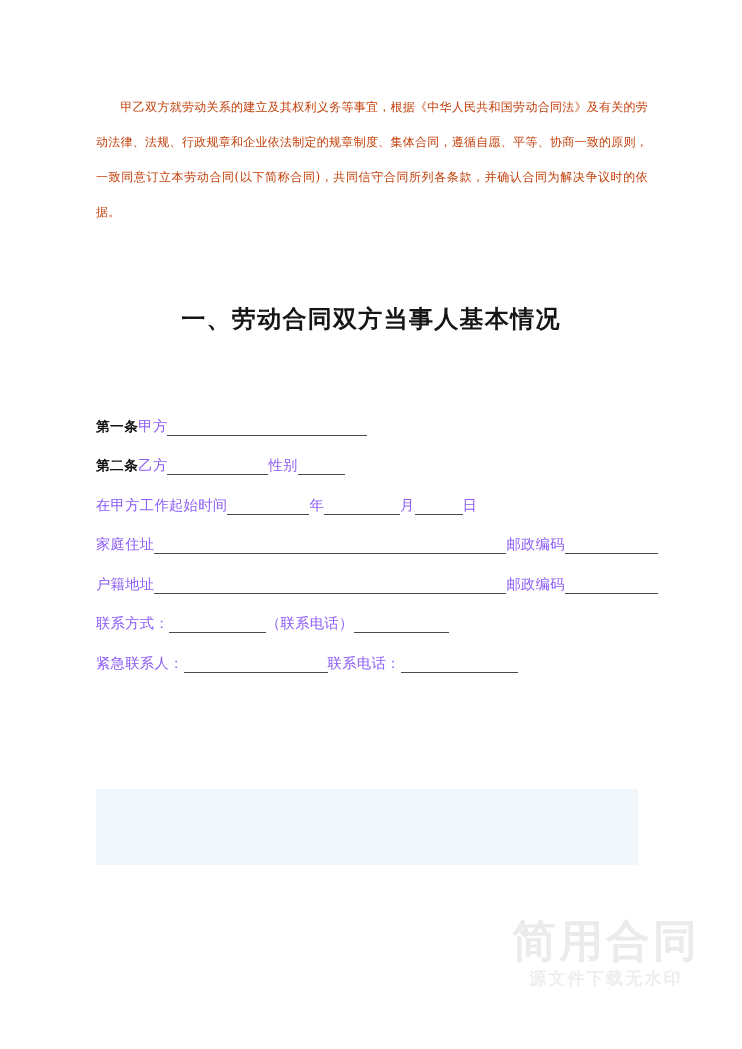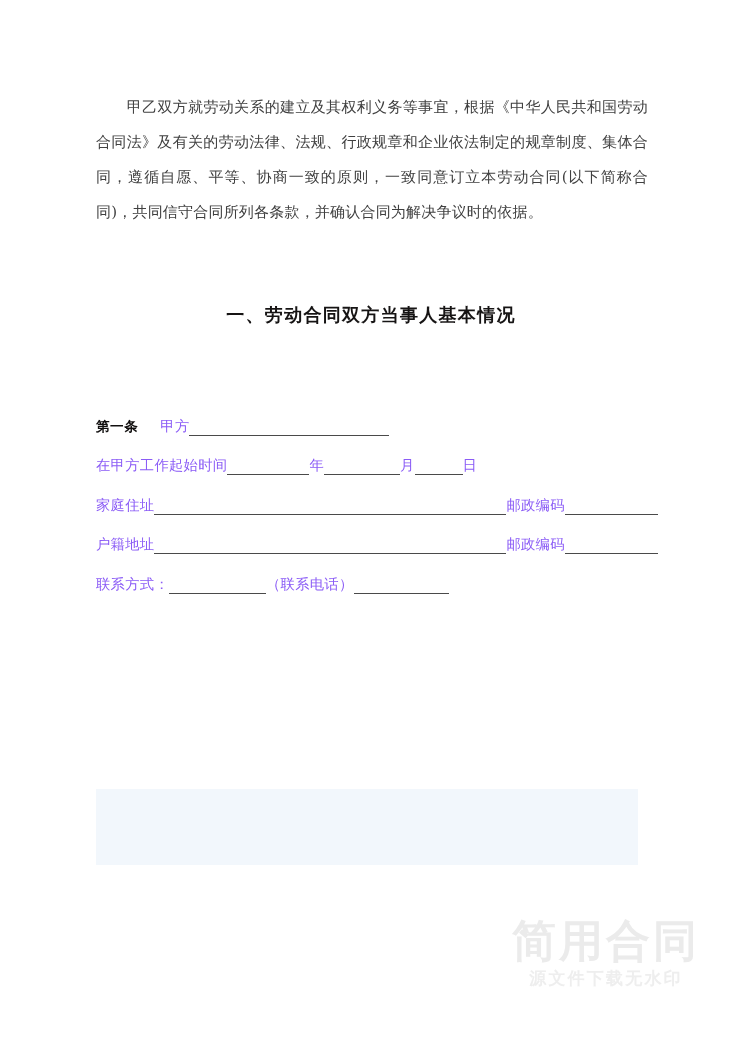--- a/index.html
+++ b/index.html
@@ -21,42 +21,42 @@
     inset: 0;
     background: #ffffff;
   }
 
   
   .intro {
     position: absolute;
     left: 96px;
     top: 90px;
     width: 552px;
-    font-size: 15px;
+    font-size: 12px;
     line-height: 35px;
     text-align: justify;
     text-align-last: left;
     letter-spacing: 0.2px;
-    color: #404040;
+    color: #c2410c;
   }
   .intro p {
     margin: 0;
     text-indent: 2.05em;
   }
 
   
   .section-heading {
     position: absolute;
     left: 0;
     right: 0;
     top: 303px;
     text-align: center;
     font-family: "DejaVu Sans", "Liberation Sans", sans-serif;
     font-weight: bold;
-    font-size: 18px;
+    font-size: 24px;
     letter-spacing: 1.3px;
     color: #161414;
   }
 
   
   .form-block {
     position: absolute;
     left: 96px;
     top: 396px;
     width: 560px;
@@ -73,21 +73,21 @@
   .row .txt {
     color: #8b5cf6;
     letter-spacing: 0.3px;
   }
   .row .clause {
     font-family: "DejaVu Sans", "Liberation Sans", sans-serif;
     font-weight: bold;
     font-size: 13.6px;
     letter-spacing: 0.5px;
     color: #121010;
-    margin-right: 22px;
+    margin-right: 0;
   }
   .blank {
     display: inline-block;
     border-bottom: 1.15px solid #4a4a4a;
     height: 15px;
     vertical-align: bottom;
     flex: none;
   }
 
   
@@ -139,20 +139,27 @@
 
   <div class="section-heading">一、劳动合同双方当事人基本情况</div>
 
   <div class="form-block" id="form-block">
       <div class="row">
         <span class="clause">第一条</span>
         <span class="txt">甲方</span>
         <span class="blank" style="width: 200px;"></span>
       </div>
       <div class="row">
+        <span class="clause">第二条</span>
+        <span class="txt">乙方</span>
+        <span class="blank" style="width: 101px;"></span>
+        <span class="txt">性别</span>
+        <span class="blank" style="width: 47px;"></span>
+      </div>
+      <div class="row">
         <span class="txt">在甲方工作起始时间</span>
         <span class="blank" style="width: 82px;"></span>
         <span class="txt">年</span>
         <span class="blank" style="width: 76px;"></span>
         <span class="txt">月</span>
         <span class="blank" style="width: 48px;"></span>
         <span class="txt">日</span>
       </div>
       <div class="row">
         <span class="txt">家庭住址</span>
@@ -165,20 +172,26 @@
         <span class="blank" style="width: 352px;"></span>
         <span class="txt">邮政编码</span>
         <span class="blank" style="width: 93px;"></span>
       </div>
       <div class="row">
         <span class="txt">联系方式：</span>
         <span class="blank" style="width: 97px;"></span>
         <span class="txt">（联系电话）</span>
         <span class="blank" style="width: 95px;"></span>
       </div>
+      <div class="row">
+        <span class="txt">紧急联系人：</span>
+        <span class="blank" style="width: 144px;"></span>
+        <span class="txt">   联系电话：</span>
+        <span class="blank" style="width: 117px;"></span>
+      </div>
     </div>
 
   <div class="watermark">
     <div class="wm-main">简用合同</div>
     <div class="wm-sub">源文件下载无水印</div>
   </div>
 
 </div>
 
 </body></html>

